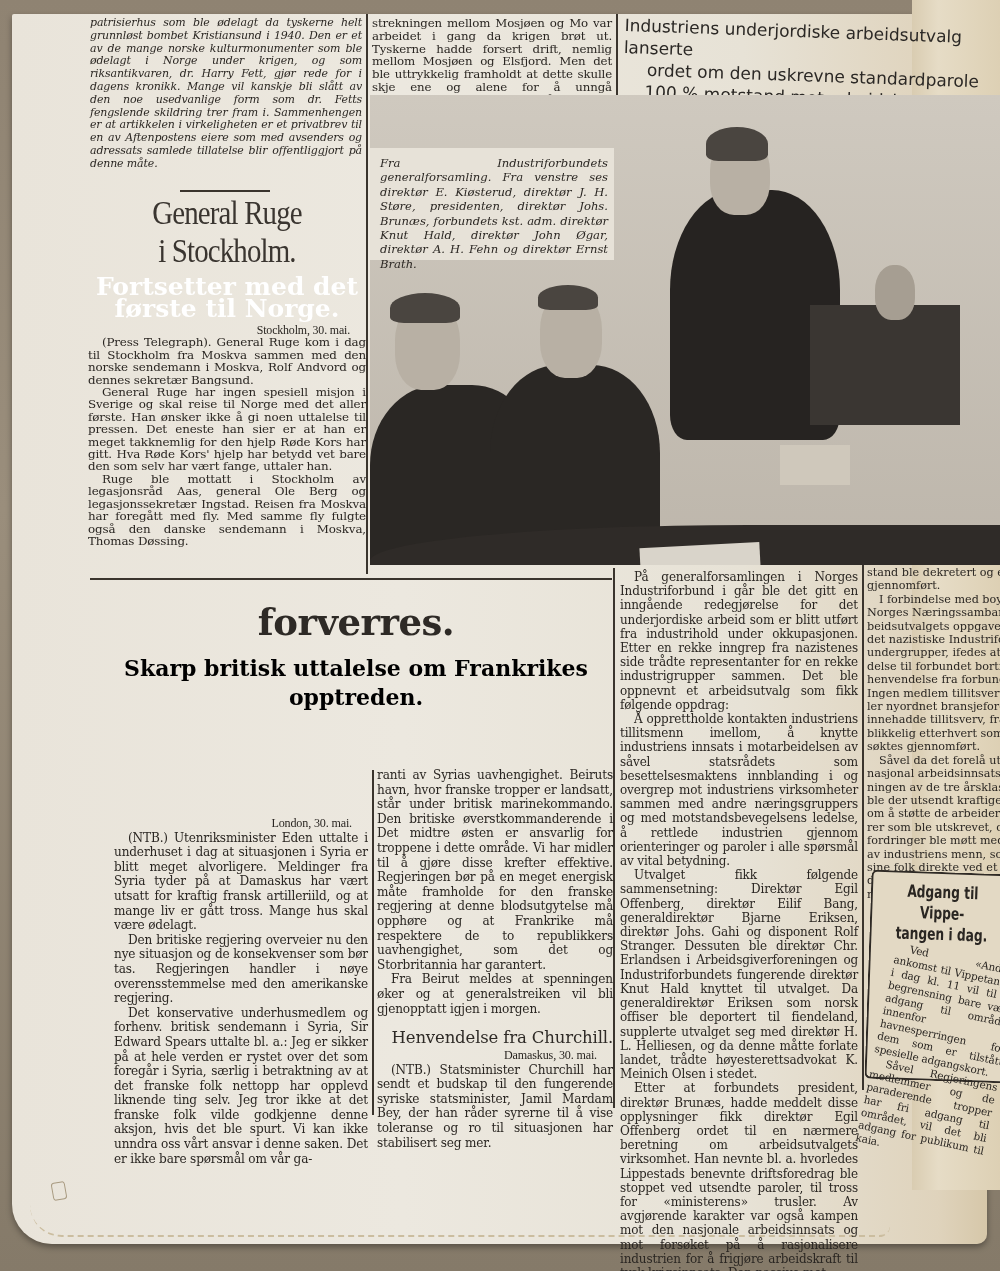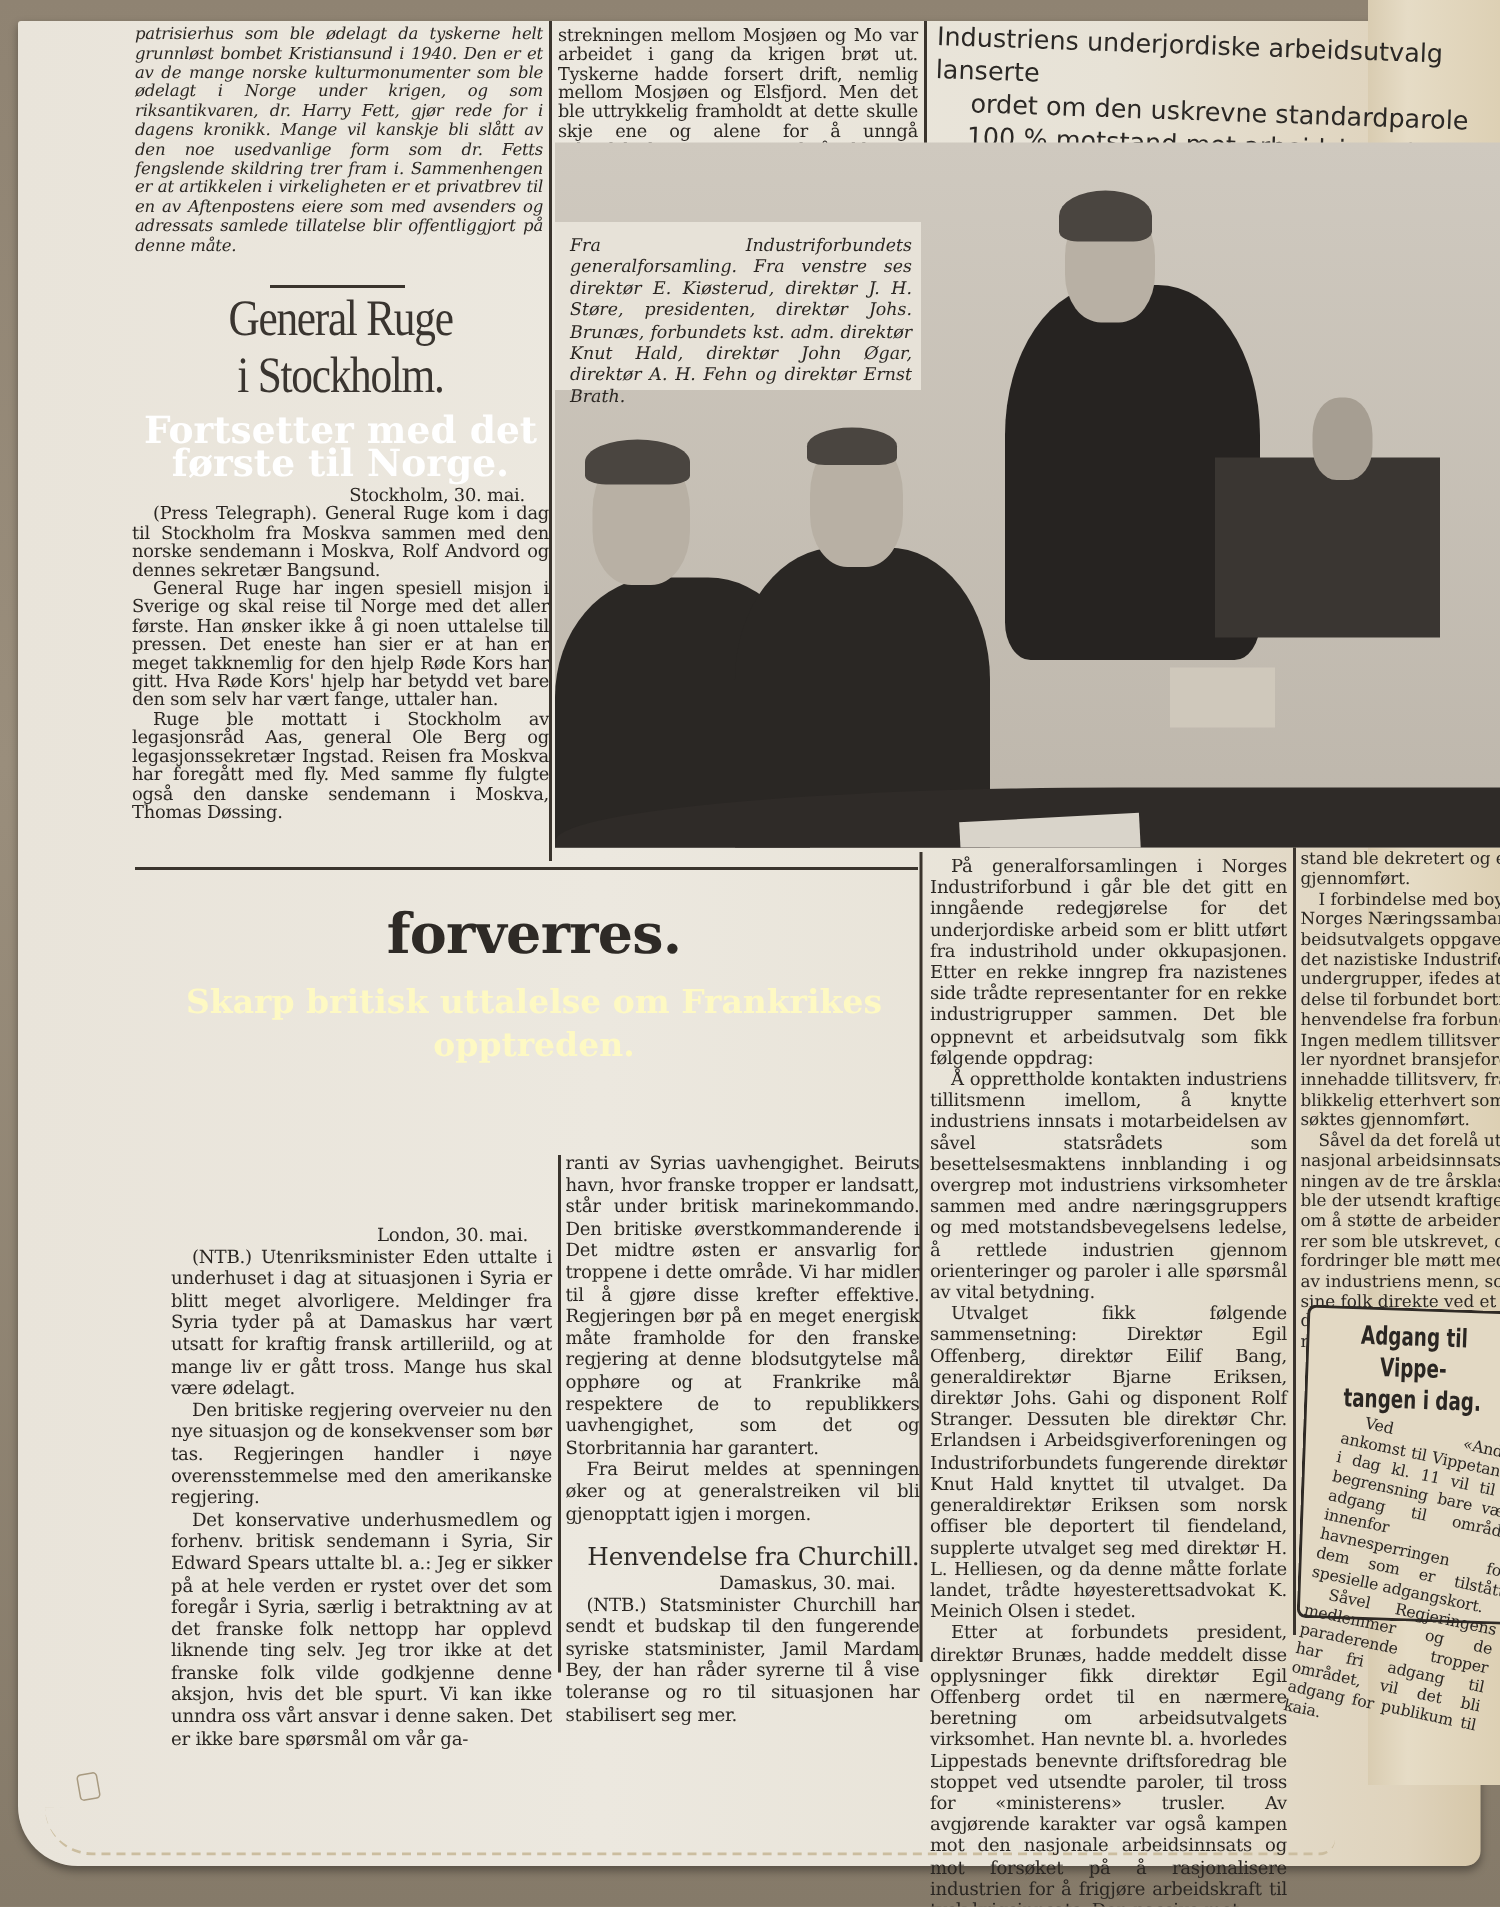--- a/index.html
+++ b/index.html
@@ -27,38 +27,38 @@
     background: linear-gradient(90deg,#d9ccb1 0%,#e6dcc6 30%,#ddd0b4 100%);
   }
   .col { position:absolute; color:#2a2622; }
   .body-text {
     font-size:12.2px; line-height:14.3px; text-align:justify;
     font-family:"DejaVu Serif", serif; letter-spacing:-0.15px;
   }
   .body-text p { margin:0; text-indent:14px; }
   .body-text p.noindent { text-indent:0; }
   .italic { font-style:italic; }
-  .dateline { text-align:right; padding-right:16px; }
+  .dateline { text-align:right; padding-right:16px;font-family:Liberation Serif, serif; }
   .rule-v { position:absolute; background:#3a342d; width:1.5px; }
   .rule-h { position:absolute; background:#3a342d; height:1.5px; }
   .hl-ruge {
     font-family:"Liberation Serif", serif; font-size:34px; line-height:38px;
     text-align:center; color:#3a3530; letter-spacing:-1px; transform:scaleX(0.85);
   }
   .sub-ruge {
     font-family:"DejaVu Serif", serif; font-weight:bold; font-size:25px; line-height:22px;
     text-align:center; color:#ffffff;
   }
   .hl-syria {
     font-family:"DejaVu Serif", serif; font-weight:bold; font-size:37px; line-height:44px;
     text-align:center; color:#2e2a26; letter-spacing:-0.5px;
   }
   .sub-syria {
     font-family:"DejaVu Serif", serif; font-weight:bold; font-size:22px; line-height:29px;
-    text-align:center; color:#fef9c3;
+    text-align:center; color:#000000;
   }
   .hl-church {
     font-family:"DejaVu Serif", serif; font-size:16.5px; line-height:20px;
     text-align:right; color:#2e2a26;
   }
   .deck-top {
     font-family:"DejaVu Sans", sans-serif; font-size:17px; line-height:22px; color:#2b2825;
     text-align:center;
   }
   .photo {

